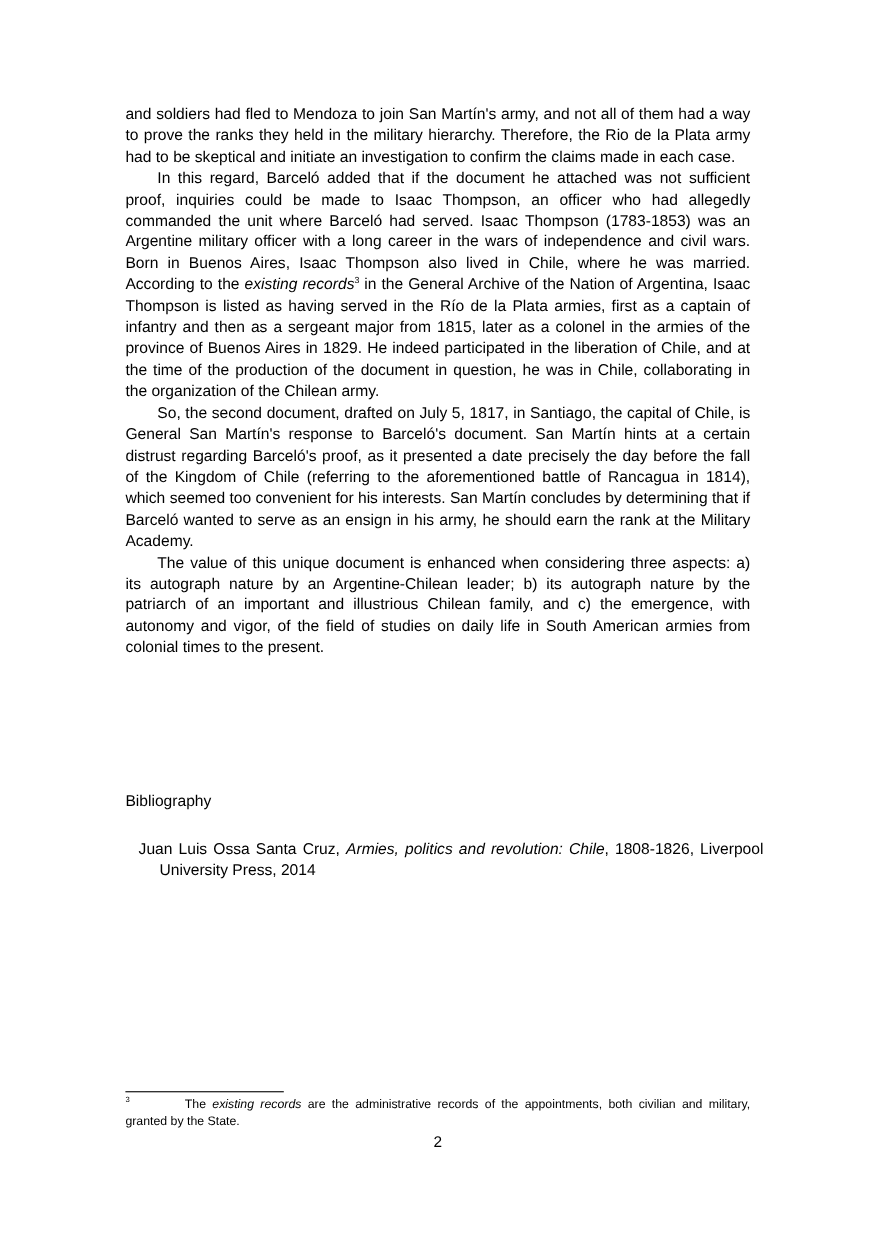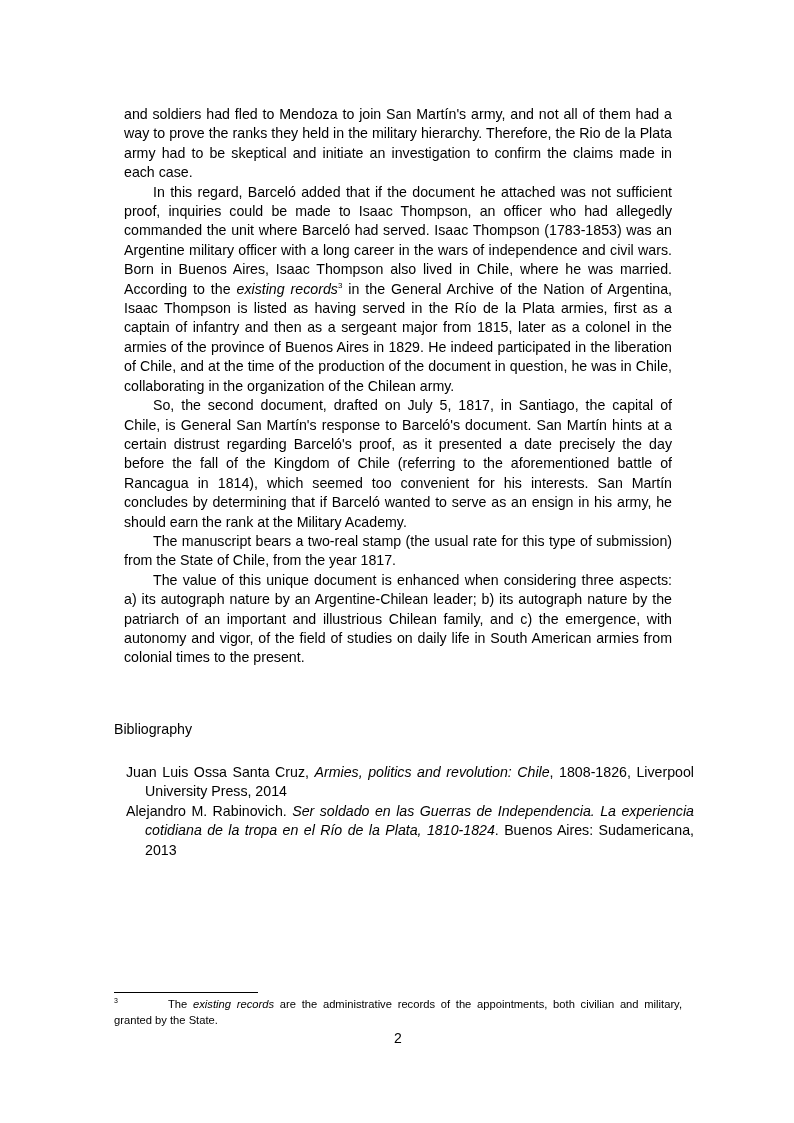--- a/index.html
+++ b/index.html
@@ -18,21 +18,21 @@
     .page {
       position: absolute;
       left: 114px;
       top: 95px;
       width: 568px;
     }
     .body-text {
       font-size: 14.2px;
       line-height: 19.4px;
       text-align: justify;
-      margin: 10px;
+      margin: 0;
     }
     .body-text p {
       margin: 0;
     }
     .body-text p.indent {
       text-indent: 29px;
     }
     sup.fnref {
       font-size: 8px;
       vertical-align: super;
@@ -106,35 +106,29 @@
     <p>
       <span>and soldiers had fled to Mendoza to join San Martín's army, and not all of them had a way to prove the ranks they held in the military hierarchy. Therefore, the Rio de la Plata army had to be skeptical and initiate an investigation to confirm the claims made in each case.</span>
     </p>
     <p class="indent">
       <span>In this regard, Barceló added that if the document he attached was not sufficient proof, inquiries could be made to Isaac Thompson, an officer who had allegedly commanded the unit where Barceló had served. Isaac Thompson (1783-1853) was an Argentine military officer with a long career in the wars of independence and civil wars. Born in Buenos Aires, Isaac Thompson also lived in Chile, where he was married. According to the </span><em>existing records</em><sup class="fnref">3</sup><span> in the General Archive of the Nation of Argentina, Isaac Thompson is listed as having served in the Río de la Plata armies, first as a captain of infantry and then as a sergeant major from 1815, later as a colonel in the armies of the province of Buenos Aires in 1829. He indeed participated in the liberation of Chile, and at the time of the production of the document in question, he was in Chile, collaborating in the organization of the Chilean army.</span>
     </p>
     <p class="indent">
       <span>So, the second document, drafted on July 5, 1817, in Santiago, the capital of Chile, is General San Martín's response to Barceló's document. San Martín hints at a certain distrust regarding Barceló's proof, as it presented a date precisely the day before the fall of the Kingdom of Chile (referring to the aforementioned battle of Rancagua in 1814), which seemed too convenient for his interests. San Martín concludes by determining that if Barceló wanted to serve as an ensign in his army, he should earn the rank at the Military Academy.</span>
     </p>
     <p class="indent">
-      <span>The manuscript bears a two-real stamp (the usual rate for this type of submission) from the State of Chile, from the year 1817.</span>
-    </p>
-    <p class="indent">
       <span>The value of this unique document is enhanced when considering three aspects: a) its autograph nature by an Argentine-Chilean leader; b) its autograph nature by the patriarch of an important and illustrious Chilean family, and c) the emergence, with autonomy and vigor, of the field of studies on daily life in South American armies from colonial times to the present.</span>
     </p>
   </div>
 
   <h2 class="bib-heading">Bibliography</h2>
 
   <div class="bibliography">
     <p class="bib-entry">
       <span>Juan Luis Ossa Santa Cruz, </span><em>Armies, politics and revolution: Chile</em><span>, 1808-1826, Liverpool University Press, 2014</span>
-    </p>
-    <p class="bib-entry">
-      <span>Alejandro M. Rabinovich. </span><em>Ser soldado en las Guerras de Independencia. La experiencia cotidiana de la tropa en el Río de la Plata, 1810-1824</em><span>. Buenos Aires: Sudamericana, 2013</span>
     </p>
   </div>
 
   <div class="footnote-rule"></div>
 
   <p class="footnote">
     <span class="fn-num">3</span><span>The </span><em>existing records</em><span> are the administrative records of the appointments, both civilian and military, granted by the State.</span>
   </p>
 
   <div class="page-number">2</div>

